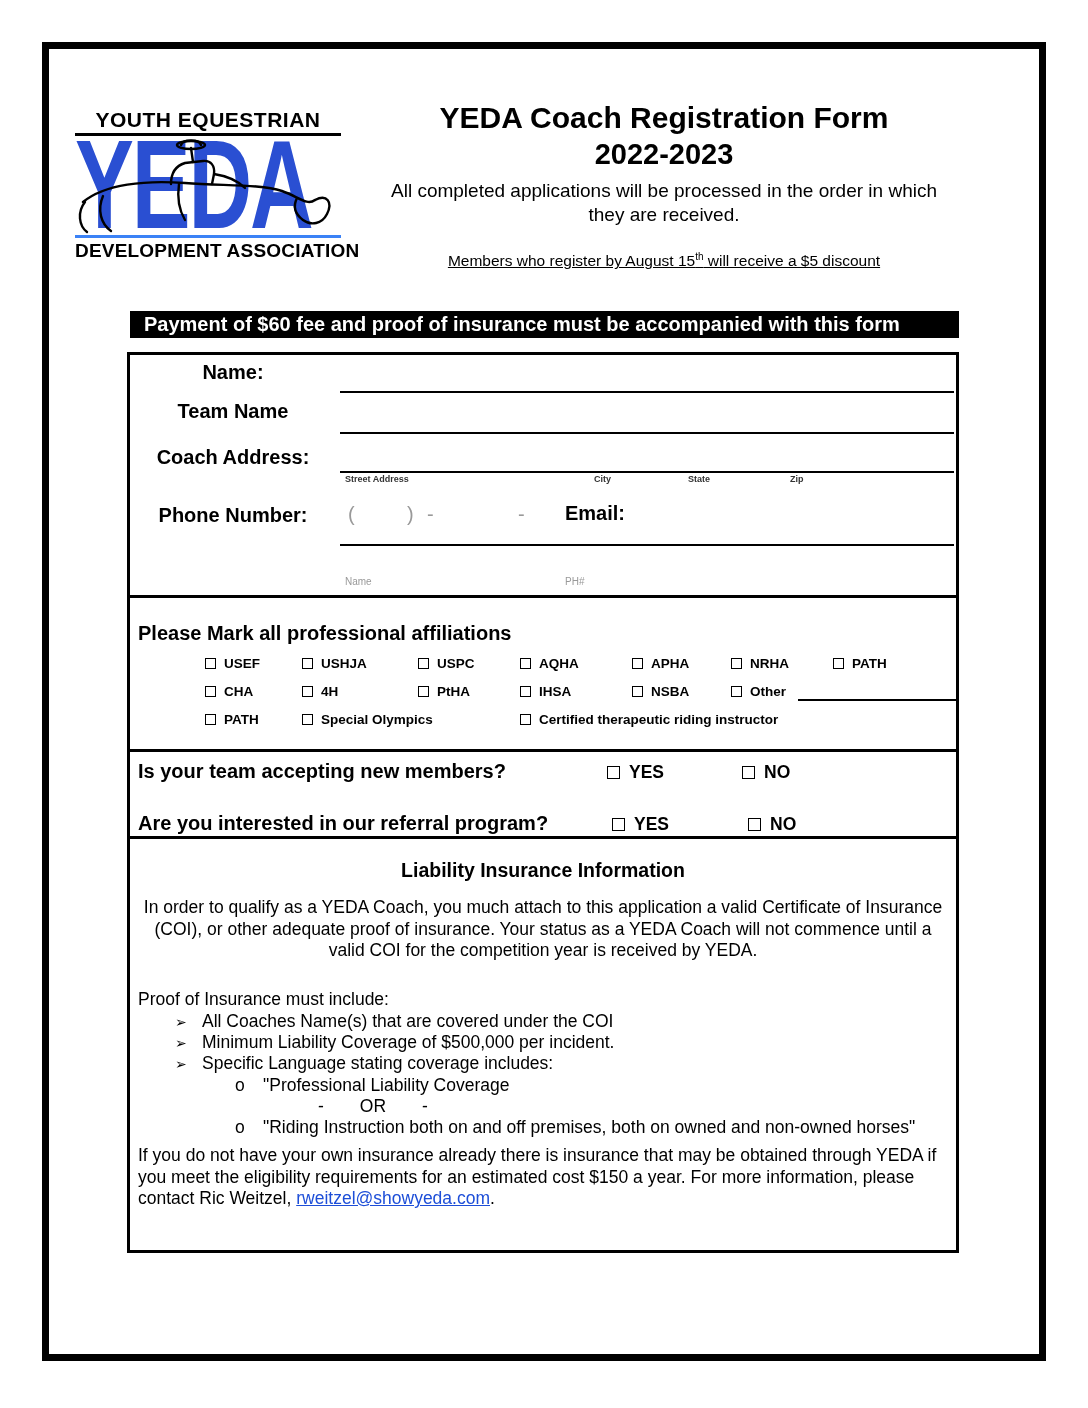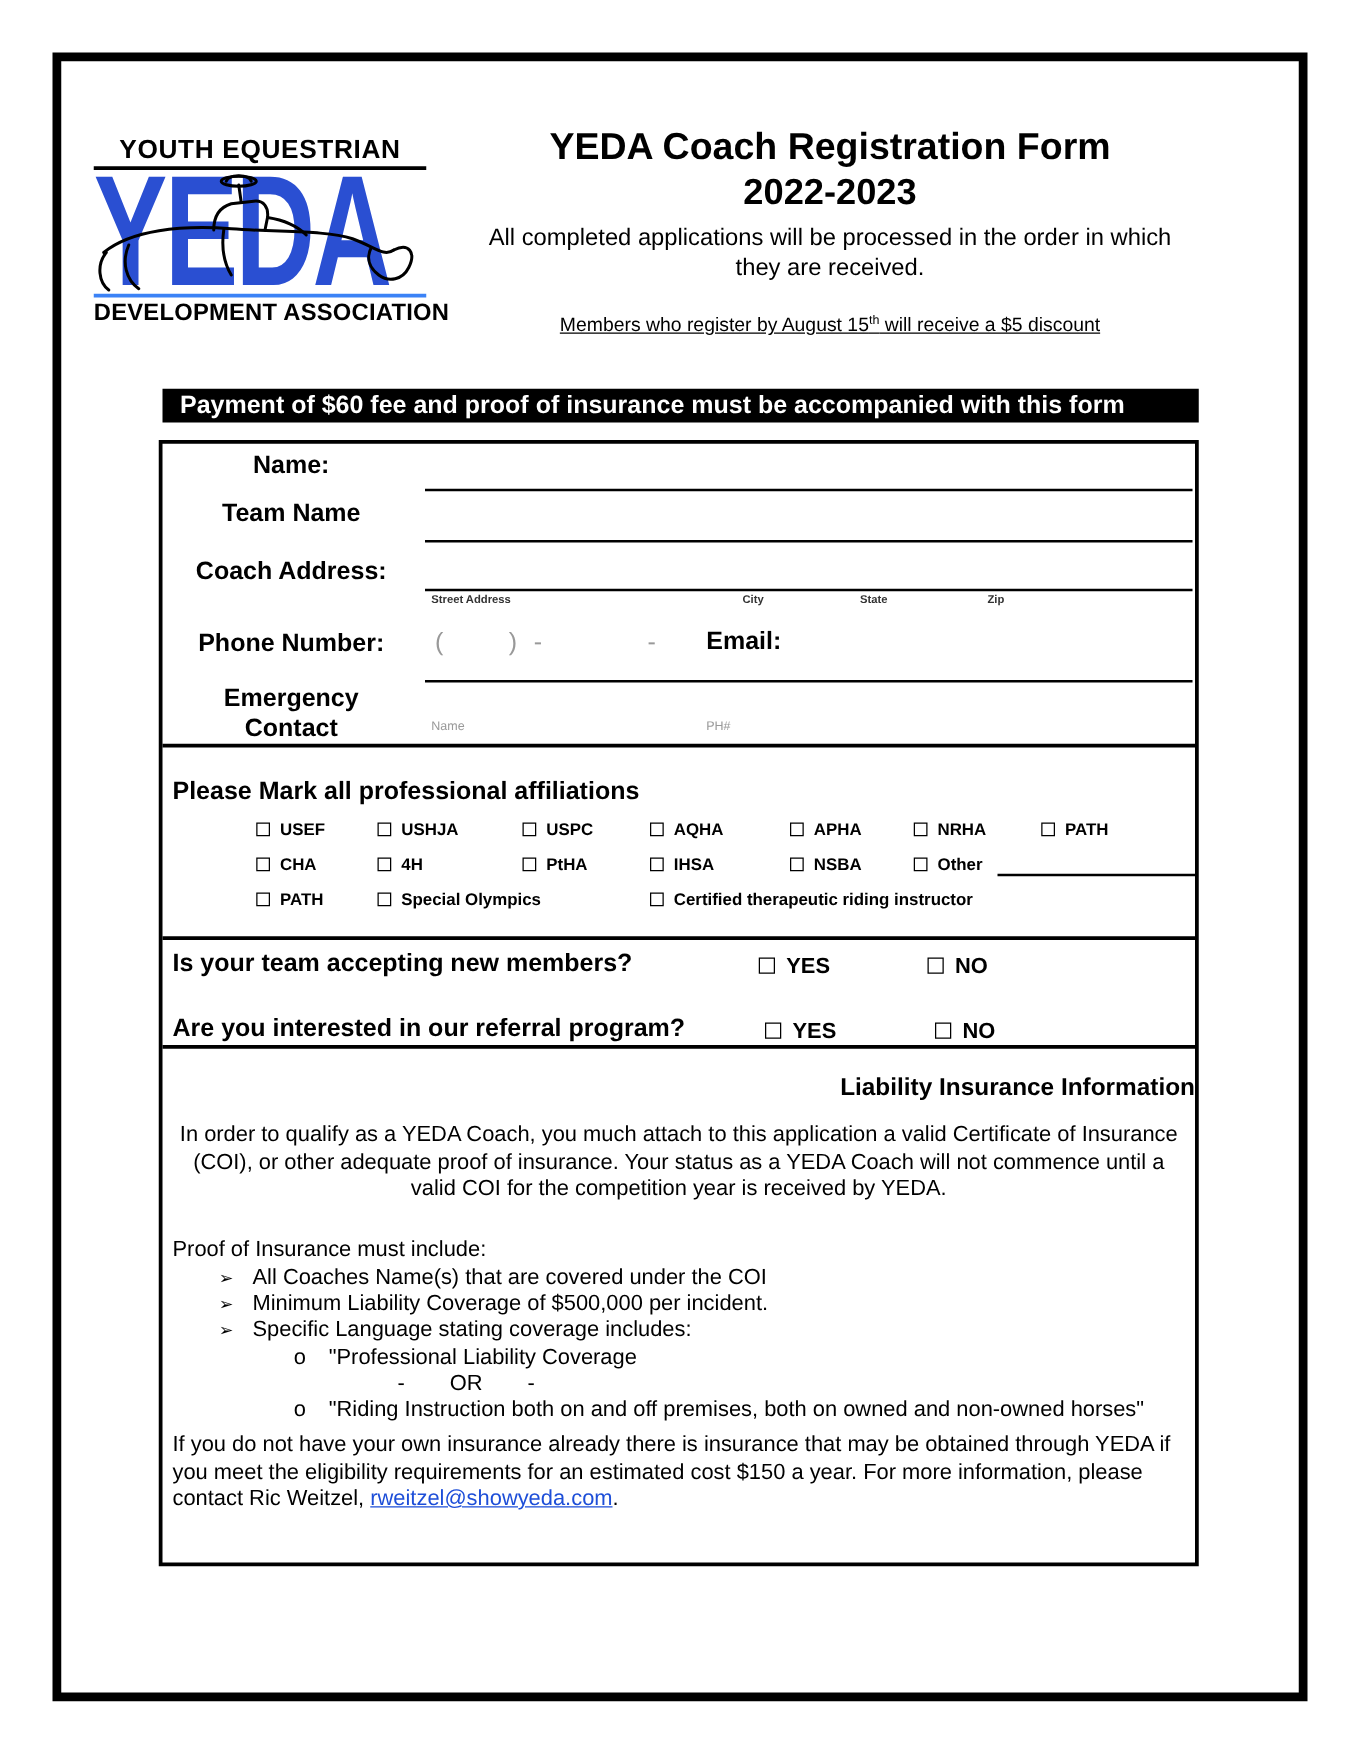--- a/index.html
+++ b/index.html
@@ -57,21 +57,21 @@
   .cblabel { font-size:13.5px; font-weight:bold; }
   .other-line { position:absolute; left:668px; top:15px; width:160px; height:1.5px; background:#000; }
 
   
   .qtext { position:absolute; left:8px; font-size:20px; font-weight:bold; white-space:nowrap; }
   .qopt { position:absolute; display:inline-flex; align-items:center; }
   .qbox { width:13px; height:13px; border:1.5px solid #000; margin-right:9px; flex:none; }
   .qlabel { font-size:17.5px; font-weight:bold; }
 
   
-  .liab-head { position:absolute; left:0; top:20px; width:100%; text-align:right;
+  .liab-head { position:absolute; left:0; top:20px; width:100%; text-align:center;
                font-size:19.5px; font-weight:bold; }
   .liab-intro { position:absolute; left:12px; top:58px; width:802px; text-align:center;
                 font-size:17.5px; line-height:21.5px; }
   .liab-proof { position:absolute; left:8px; top:150px; font-size:17.5px; }
   .bullet { position:absolute; font-size:17.5px; white-space:nowrap; }
   .bullet .glyph { display:inline-block; width:27px; font-size:14px; }
   .subbullet { position:absolute; font-size:17.5px; white-space:nowrap; }
   .subbullet .oglyph { display:inline-block; width:28px; }
   .orline { position:absolute; left:170px; font-size:17.5px; }
   .orline span { margin:0 18px; }
@@ -133,21 +133,20 @@
         <div class="sublab" style="left:660px; top:119px;">Zip</div>
 
         <div class="flabel" style="top:149px;">Phone Number:</div>
         <div class="hint" style="left:218px; top:148px;">(</div>
         <div class="hint" style="left:277px; top:148px;">)</div>
         <div class="hint" style="left:297px; top:148px;">-</div>
         <div class="hint" style="left:388px; top:148px;">-</div>
         <div class="emaillab" style="left:435px; top:147px;">Email:</div>
         <div class="wline" style="left:210px; top:189px; width:614px;"></div>
 
-        <div class="flabel" style="top:192px; width:160px; left:23px; line-height:24px;">Emergency Contact</div>
         <div class="graylab" style="left:215px; top:221px;">Name</div>
         <div class="graylab" style="left:435px; top:221px;">PH#</div>
       </div>
 
       <div class="sec sec-b" style="height:154px;">
         <div class="affil-head">Please Mark all professional affiliations</div>
 
         <div class="cbrow" style="top:58px;">
           <span class="cb" style="left:75px">
               <span class="cbbox"></span>

